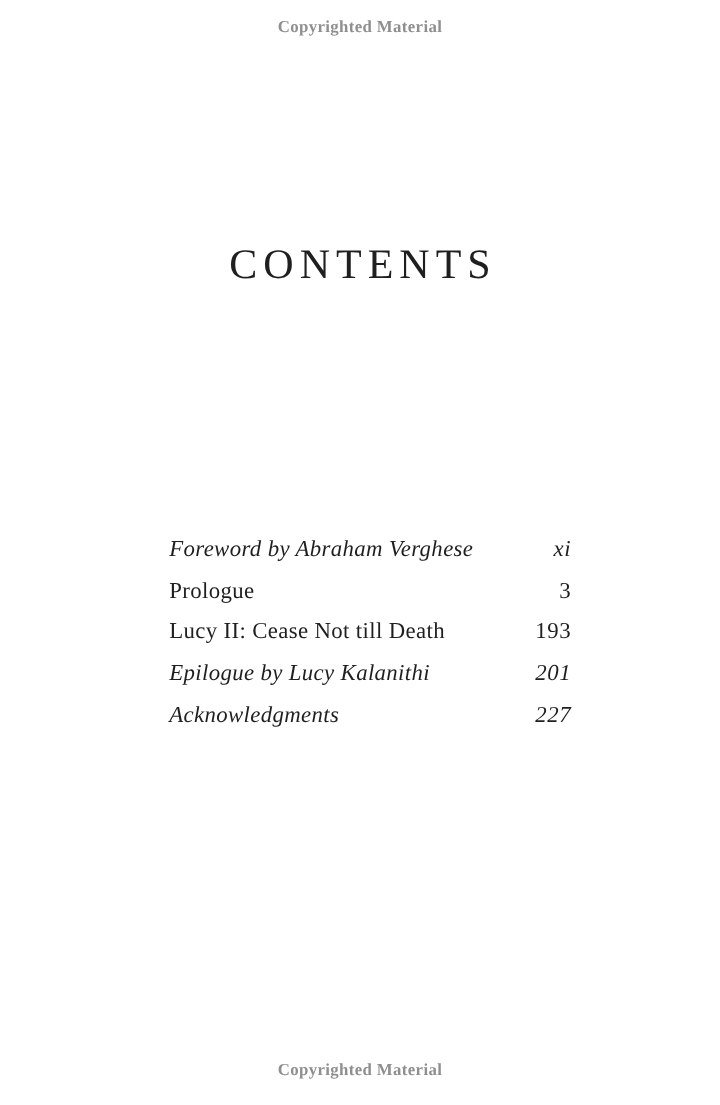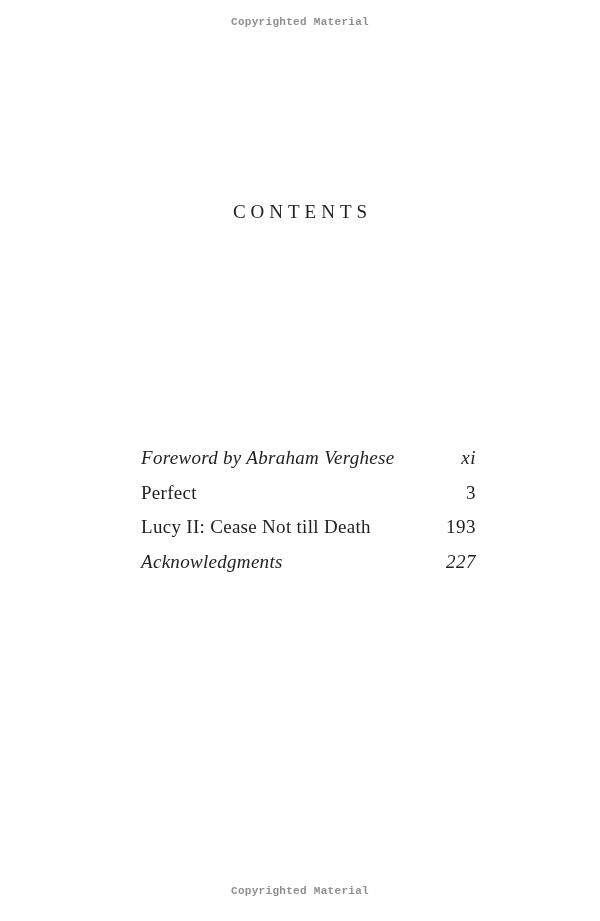--- a/index.html
+++ b/index.html
@@ -11,36 +11,36 @@
     background: var(--bg, #ffffff);
     font-family: "Liberation Serif", serif;
     color: var(--text, #1f1f1f);
     overflow: hidden;
   }
   .notice {
     position: absolute;
     left: 0;
     width: 100%;
     text-align: center;
-    font-family: Liberation Mono, monospace;
-    font-size: 11px;
+    font-family: Liberation Serif, serif;
+    font-size: 14px;
     font-weight: bold;
     letter-spacing: 0.3px;
     color: var(--notice, #8f8f8f);
   }
   .notice.top { top: 16px; }
   .notice.bottom { top: 885px; }
   .title {
     position: absolute;
     top: 201px;
     left: 0;
     width: 100%;
     margin: 0;
     text-align: center;
-    font-size: 19px;
+    font-size: 35px;
     font-weight: normal;
     letter-spacing: 5px;
     text-indent: 5px; 
     color: var(--text, #1f1f1f);
   }
   .toc {
     position: absolute;
     left: 141px;
     right: 124px;
     top: 441px;
@@ -65,30 +65,34 @@
 
   <h1 class="title">CONTENTS</h1>
 
   <div class="toc">
   <div class="toc-row italic">
     <span class="toc-label">Foreword by Abraham Verghese</span>
     <span class="toc-page">xi</span>
   </div>
 
   <div class="toc-row">
-    <span class="toc-label">Perfect</span>
+    <span class="toc-label">Prologue</span>
     <span class="toc-page">3</span>
   </div>
 
 
   <div class="toc-row">
     <span class="toc-label">Lucy II: Cease Not till Death</span>
     <span class="toc-page">193</span>
   </div>
 
+  <div class="toc-row italic">
+    <span class="toc-label">Epilogue by Lucy Kalanithi</span>
+    <span class="toc-page">201</span>
+  </div>
 
   <div class="toc-row italic">
     <span class="toc-label">Acknowledgments</span>
     <span class="toc-page">227</span>
   </div>
 </div>
 
   <div class="notice bottom">Copyrighted Material</div>
 </div>
 

